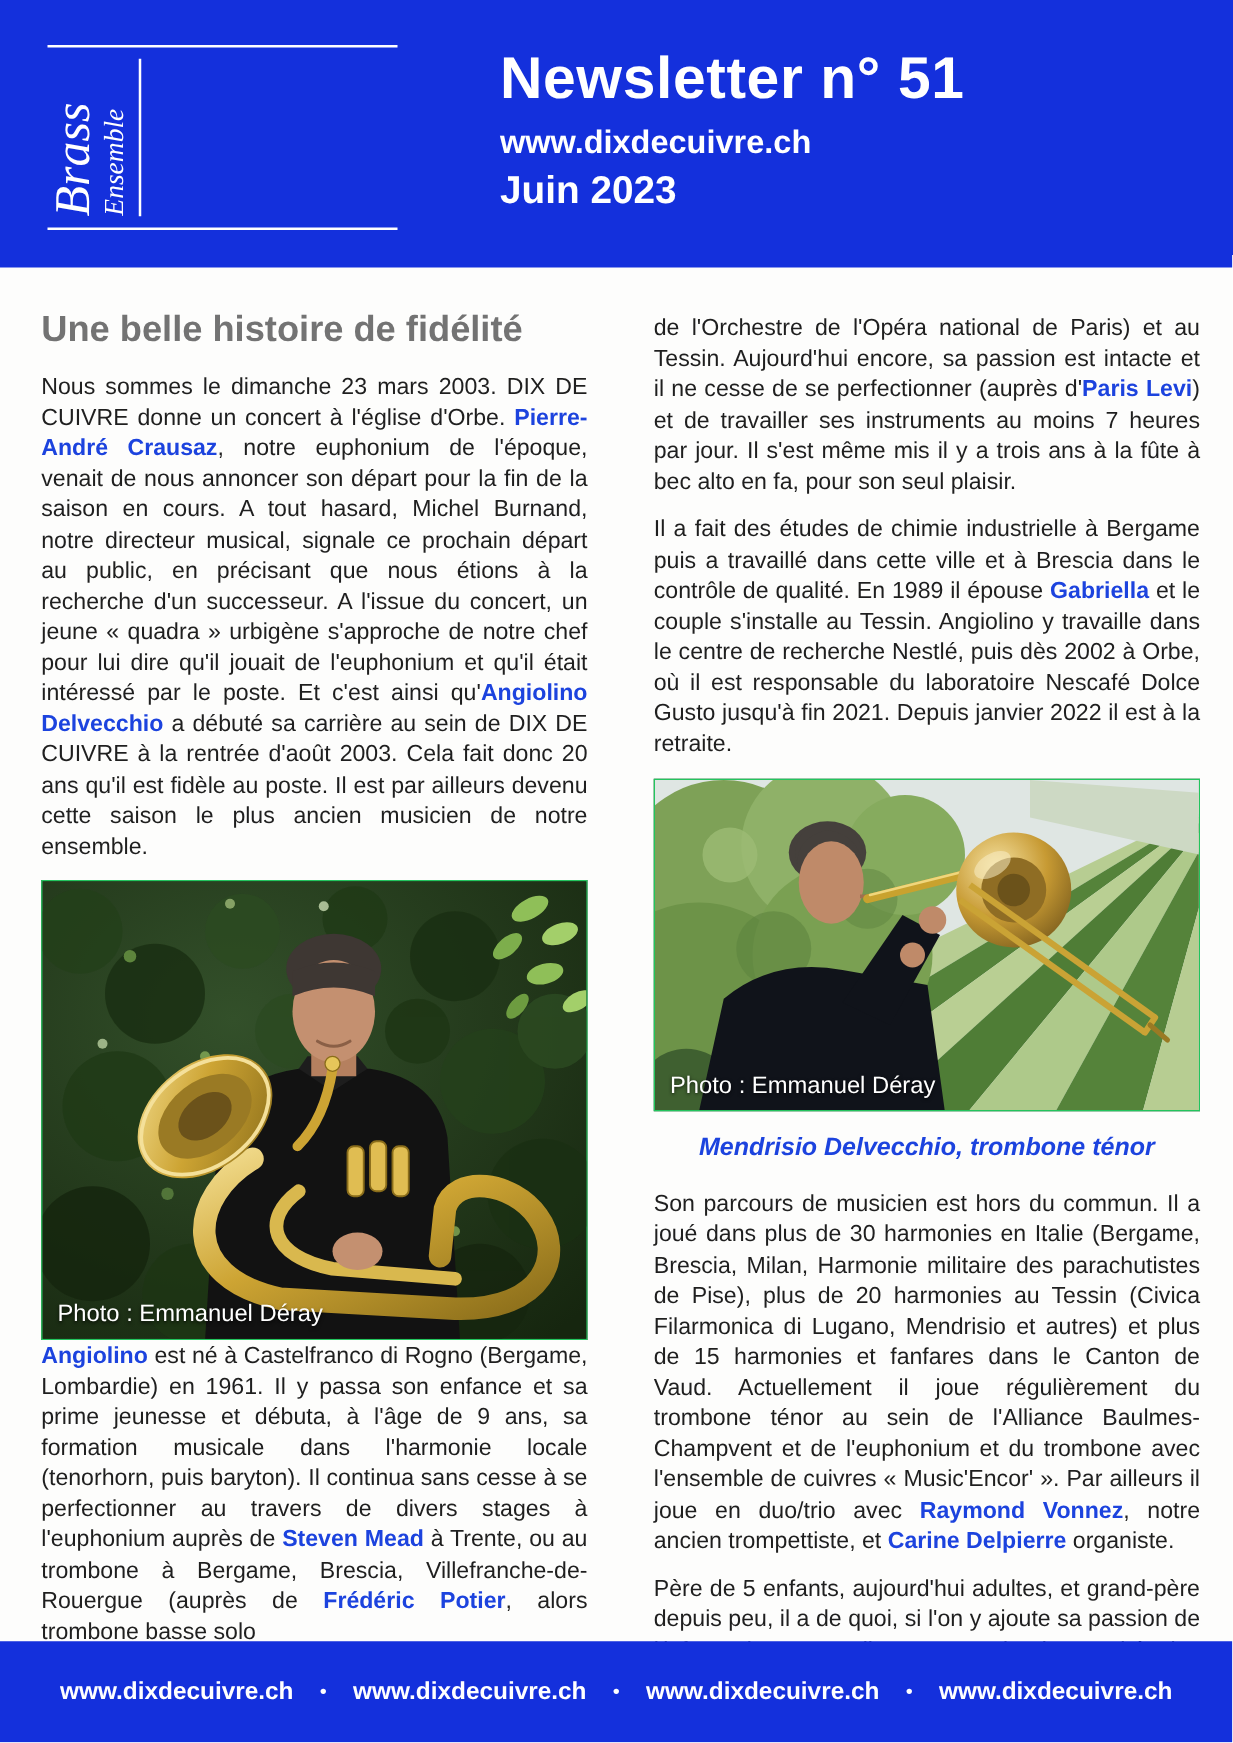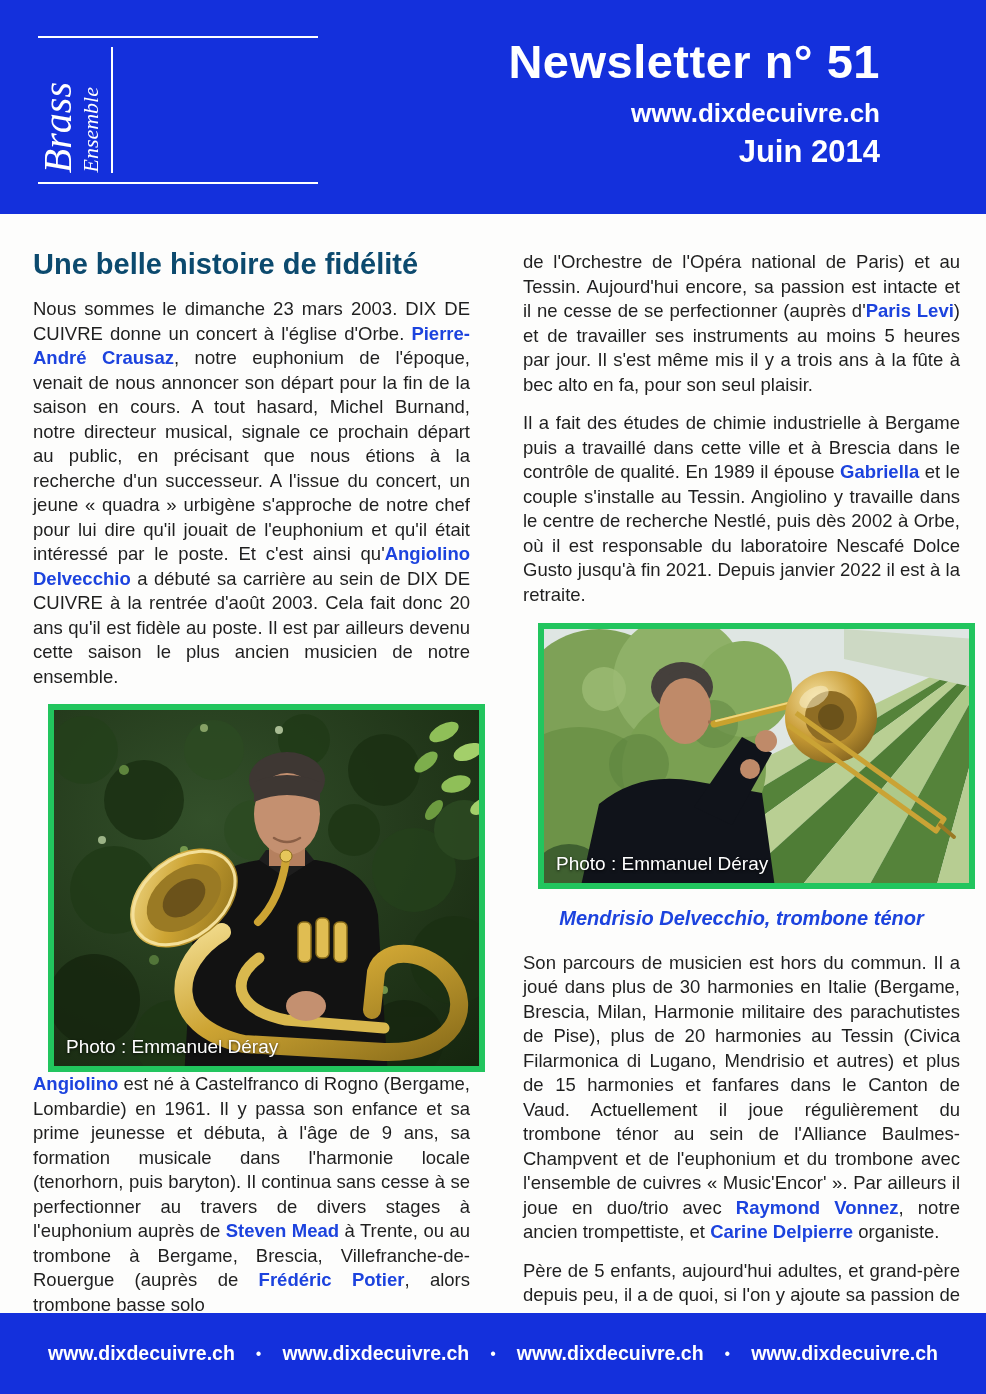--- a/index.html
+++ b/index.html
@@ -11,35 +11,35 @@
   .logo { position:absolute; left:38px; top:36px; width:280px; border-top:2px solid #fff; border-bottom:2px solid #fff; padding:7px 0 9px 0; }
   .logo-inner { display:flex; align-items:stretch; height:128px; }
   .logo-vert { display:flex; align-items:flex-end; }
   .logo-vert span { writing-mode:vertical-rl; transform:rotate(180deg); color:#fff; font-family:"Liberation Serif", serif; font-style:italic; line-height:1; }
   .logo-brass { font-size:40px; }
   .logo-ensemble { font-size:22px; margin-left:2px; }
   .logo-bar { width:2px; background:#fff; margin:2px 10px 0 9px; }
   .logo-main { color:#fff; font-family:"Liberation Serif", serif; }
   .logo-dix { font-size:92px; line-height:0.82; letter-spacing:2px; }
   .logo-decuivre { font-size:50px; line-height:1; margin-top:2px; }
-  .masthead { position:absolute; left:400px; top:34px; width:480px; text-align:right; color:#fff; }
+  .masthead { position:absolute; left:400px; top:34px; width:480px; text-align:left; color:#fff; }
   .mast-title { font-size:47px; font-weight:bold; letter-spacing:0.5px; }
   .mast-site { font-size:26px; font-weight:bold; margin-top:9px; }
   .mast-date { font-size:31px; font-weight:bold; margin-top:5px; }
 
   
   .main { position:absolute; top:214px; left:0; width:986px; height:1100px; display:flex; padding:0 26px 0 33px; gap:53px; }
   .col { width:437px; color:#1f1f1f; font-size:18.5px; line-height:24.5px; }
   .col p { text-align:justify; margin-bottom:14px; }
-  h1.article-title { color:#0c4a6e; font-size:29px; line-height:34px; font-weight:bold; margin:33px 0 16px 0; }
+  h1.article-title { color:#737373; font-size:29px; line-height:34px; font-weight:bold; margin:33px 0 16px 0; }
   .col-right > p:first-of-type { margin-top:36px; }
   .hl { color:#1C43DE; font-weight:bold; }
 
   
-  figure.photo { position:relative; width:437px; overflow:hidden; border:6px solid #22c55e; background:#22391c;margin-left:15px; }
+  figure.photo { position:relative; width:437px; overflow:hidden; border:1px solid #22c55e; background:#22391c; }
   figure.photo svg { display:block; }
   .photo-left { height:368px; margin:15px 0 0 0; }
   .photo-right { height:266px; margin:16px 0 0 0; }
   .credit { position:absolute; left:12px; bottom:8px; color:#fff; font-size:19px; line-height:22px; text-shadow:0 1px 3px rgba(0,0,0,.75); }
   .caption { text-align:center; color:#1C43DE; font-weight:bold; font-style:italic; font-size:20px; margin:17px 0 20px 0; }
 
   
   .footer { position:absolute; left:0; bottom:0; width:986px; height:81px; background:#1430DC; display:flex; align-items:center; justify-content:center; }
   .footer .url { color:#fff; font-weight:bold; font-size:19.5px; }
   .footer .sep { color:#fff; font-size:16px; margin:0 21px; }
@@ -55,21 +55,21 @@
         <div class="logo-vert">
           <span class="logo-brass">Brass</span>
           <span class="logo-ensemble">Ensemble</span>
         </div>
         <div class="logo-bar"></div>
       </div>
     </div>
     <div class="masthead">
       <div class="mast-title">Newsletter n° 51</div>
       <div class="mast-site">www.dixdecuivre.ch</div>
-      <div class="mast-date">Juin 2014</div>
+      <div class="mast-date">Juin 2023</div>
     </div>
   </header>
 
   <main class="main">
 
     <section class="col col-left">
       <h1 class="article-title">Une belle histoire de fidélité</h1>
       <p><span>Nous sommes le dimanche 23 mars 2003. DIX DE CUIVRE donne un concert à l'église d'Orbe. </span><span class="hl">Pierre-André Crausaz</span><span>, notre euphonium de l'époque, venait de nous annoncer son départ pour la fin de la saison en cours. A tout hasard, Michel Burnand, notre directeur musical, signale ce prochain départ au public, en précisant que nous étions à la recherche d'un successeur. A l'issue du concert, un jeune « quadra » urbigène s'approche de notre chef pour lui dire qu'il jouait de l'euphonium et qu'il était intéressé par le poste. Et c'est ainsi qu'</span><span class="hl">Angiolino Delvecchio</span><span> a débuté sa carrière au sein de DIX DE CUIVRE à la rentrée d'août 2003. Cela fait donc 20 ans qu'il est fidèle au poste. Il est par ailleurs devenu cette saison le plus ancien musicien de notre ensemble.</span></p>
 
       <figure class="photo photo-left">
@@ -155,21 +155,21 @@
             <ellipse cx="252" cy="296" rx="20" ry="15" fill="#c49070"></ellipse>
           </g>
         </svg>
         <span class="credit">Photo : Emmanuel Déray</span>
       </figure>
 
       <p><span class="hl">Angiolino</span><span> est né à Castelfranco di Rogno (Bergame, Lombardie) en 1961. Il y passa son enfance et sa prime jeunesse et débuta, à l'âge de 9 ans, sa formation musicale dans l'harmonie locale (tenorhorn, puis baryton). Il continua sans cesse à se perfectionner au travers de divers stages à l'euphonium auprès de </span><span class="hl">Steven Mead</span><span> à Trente, ou au trombone à Bergame, Brescia, Villefranche-de-Rouergue (auprès de </span><span class="hl">Frédéric Potier</span><span>, alors trombone basse solo</span></p>
     </section>
 
     <section class="col col-right">
-      <p><span>de l'Orchestre de l'Opéra national de Paris) et au Tessin. Aujourd'hui encore, sa passion est intacte et il ne cesse de se perfectionner (auprès d'</span><span class="hl">Paris Levi</span><span>) et de travailler ses instruments au moins 5 heures par jour. Il s'est même mis il y a trois ans à la fûte à bec alto en fa, pour son seul plaisir.</span></p>
+      <p><span>de l'Orchestre de l'Opéra national de Paris) et au Tessin. Aujourd'hui encore, sa passion est intacte et il ne cesse de se perfectionner (auprès d'</span><span class="hl">Paris Levi</span><span>) et de travailler ses instruments au moins 7 heures par jour. Il s'est même mis il y a trois ans à la fûte à bec alto en fa, pour son seul plaisir.</span></p>
       <p><span>Il a fait des études de chimie industrielle à Bergame puis a travaillé dans cette ville et à Brescia dans le contrôle de qualité. En 1989 il épouse </span><span class="hl">Gabriella</span><span> et le couple s'installe au Tessin. Angiolino y travaille dans le centre de recherche Nestlé, puis dès 2002 à Orbe, où il est responsable du laboratoire Nescafé Dolce Gusto jusqu'à fin 2021. Depuis janvier 2022 il est à la retraite.</span></p>
 
       <figure class="photo photo-right">
         <svg viewBox="0 0 437 266" width="437" height="266">
           <defs>
             <radialGradient id="bellG" cx="35%" cy="30%" r="80%">
               <stop offset="0" stop-color="#f5e1a0"></stop>
                 <stop offset="0.55" stop-color="#c79a33"></stop>
                 <stop offset="1" stop-color="#7e5f1e"></stop>
             </radialGradient>

